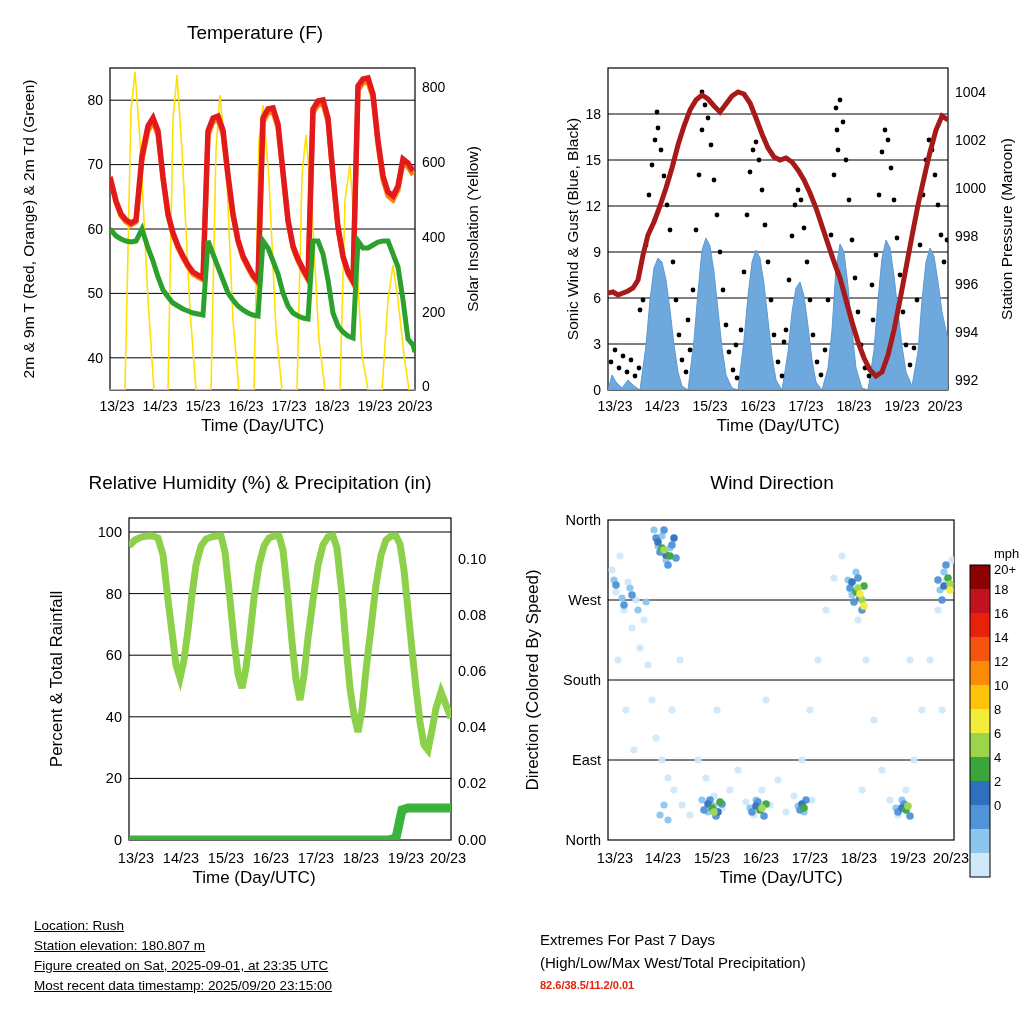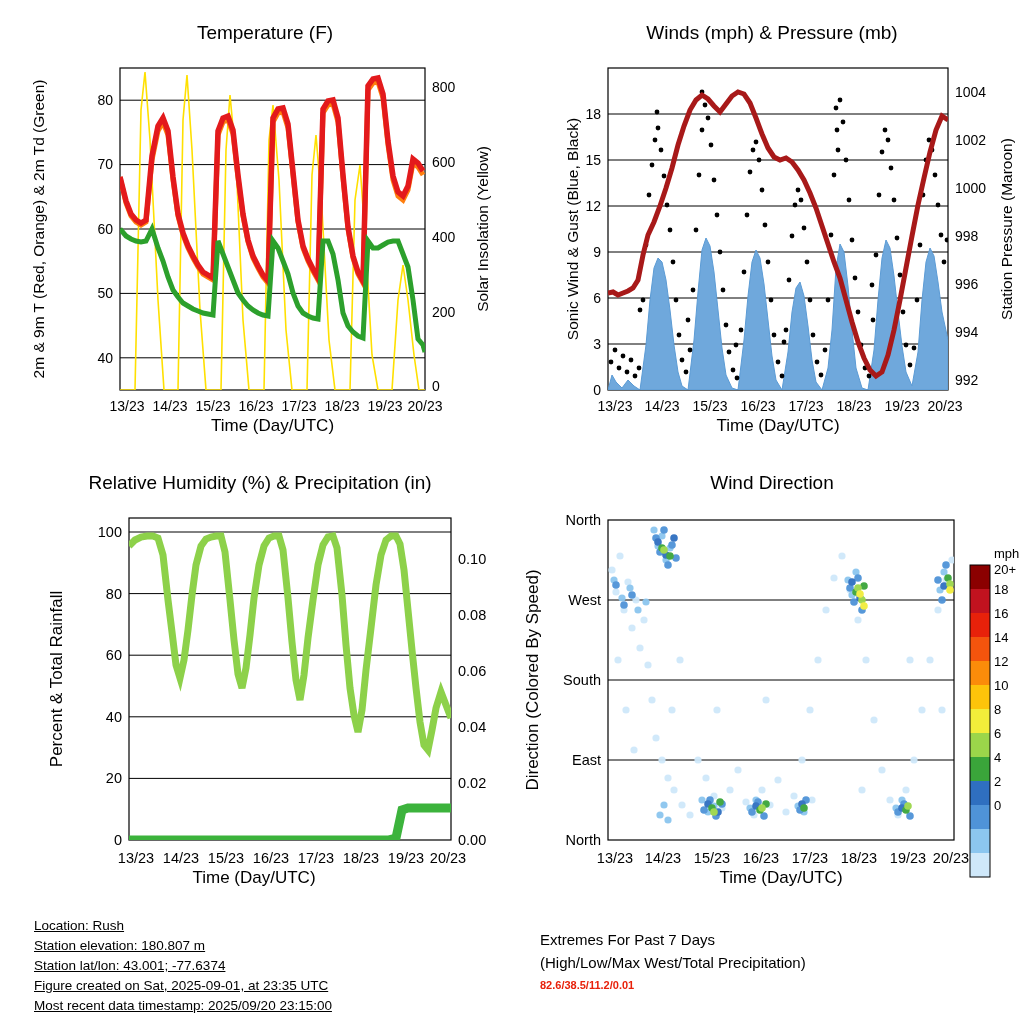--- a/index.html
+++ b/index.html
@@ -7,21 +7,21 @@
   .panel{position:absolute;}
   .ptitle{position:absolute;text-align:center;font-size:19px;color:#000;}
   svg{display:block;}
   .footer{position:absolute;left:34px;top:916px;font-size:13.5px;line-height:20px;text-decoration:underline;}
   .extremes{position:absolute;left:540px;top:928px;width:470px;text-align:left;font-size:15px;line-height:23px;}
   .extremes .val{color:#e8210a;font-weight:bold;font-size:11px;}
 </style>
 </head>
 <body>
 
-<div class="panel" style="left:10px;top:0;width:512px;height:440px;text-decoration:underline;">
+<div class="panel" style="left:0;top:0;width:512px;height:440px;text-decoration:underline;">
   <div class="ptitle" style="left:60px;top:22px;width:390px;">Temperature (F)</div>
   <svg width="512" height="440">
     <defs>
       <clipPath id="clipT">
           <rect x="110" y="68" width="305" height="322"></rect>
         </clipPath>
     </defs>
 
     <rect x="110" y="68" width="305" height="322" fill="none" stroke="#000" stroke-width="1.2"></rect>
 
@@ -98,21 +98,20 @@
         403,300 408,339 413,345 415,352"></polyline>
     </g>
 
     <text x="34" y="229" transform="rotate(-90 34 229)" text-anchor="middle" font-size="15.5" font-family="Liberation Sans, sans-serif">2m &amp; 9m T (Red, Orange) &amp; 2m Td (Green)</text>
     <text x="478" y="229" transform="rotate(-90 478 229)" text-anchor="middle" font-size="15.5" font-family="Liberation Sans, sans-serif">Solar Insolation (Yellow)</text>
   </svg>
   <div style="position:absolute;left:110px;top:416px;width:305px;text-align:center;font-size:17px;">Time (Day/UTC)</div>
 </div>
 
 <div class="panel" style="left:512px;top:0;width:512px;height:440px;">
-  <div class="ptitle" style="left:60px;top:22px;width:400px;">Winds (mph) &amp; Pressure (mb)</div>
   <svg width="512" height="440">
     <defs>
         <clipPath id="clipW">
           <rect x="96" y="68" width="340" height="322"></rect>
         </clipPath>
       </defs>
     <rect x="96" y="68" width="340" height="322" fill="none" stroke="#000" stroke-width="1.2"></rect>
     <g stroke="#000" stroke-width="1">
       <line x1="96" y1="344" x2="436" y2="344"></line>
       <line x1="96" y1="298" x2="436" y2="298"></line>
@@ -584,21 +583,20 @@
         <text x="482" y="350">0</text>
       </g>
     </g>
   </svg>
   <div style="position:absolute;left:96px;top:408px;width:346px;text-align:center;font-size:17px;">Time (Day/UTC)</div>
 </div>
 
 <div class="footer">
   <div>Location: Rush</div>
   <div>Station elevation: 180.807 m</div>
-  <div>Station lat/lon: 43.001; -77.6374</div>
   <div>Figure created on Sat, 2025-09-01, at 23:35 UTC</div>
   <div>Most recent data timestamp: 2025/09/20 23:15:00</div>
 </div>
 
 <div class="extremes">
   <div>Extremes For Past 7 Days</div>
   <div>(High/Low/Max West/Total Precipitation)</div>
   <div class="val">82.6/38.5/11.2/0.01</div>
 </div>
 

